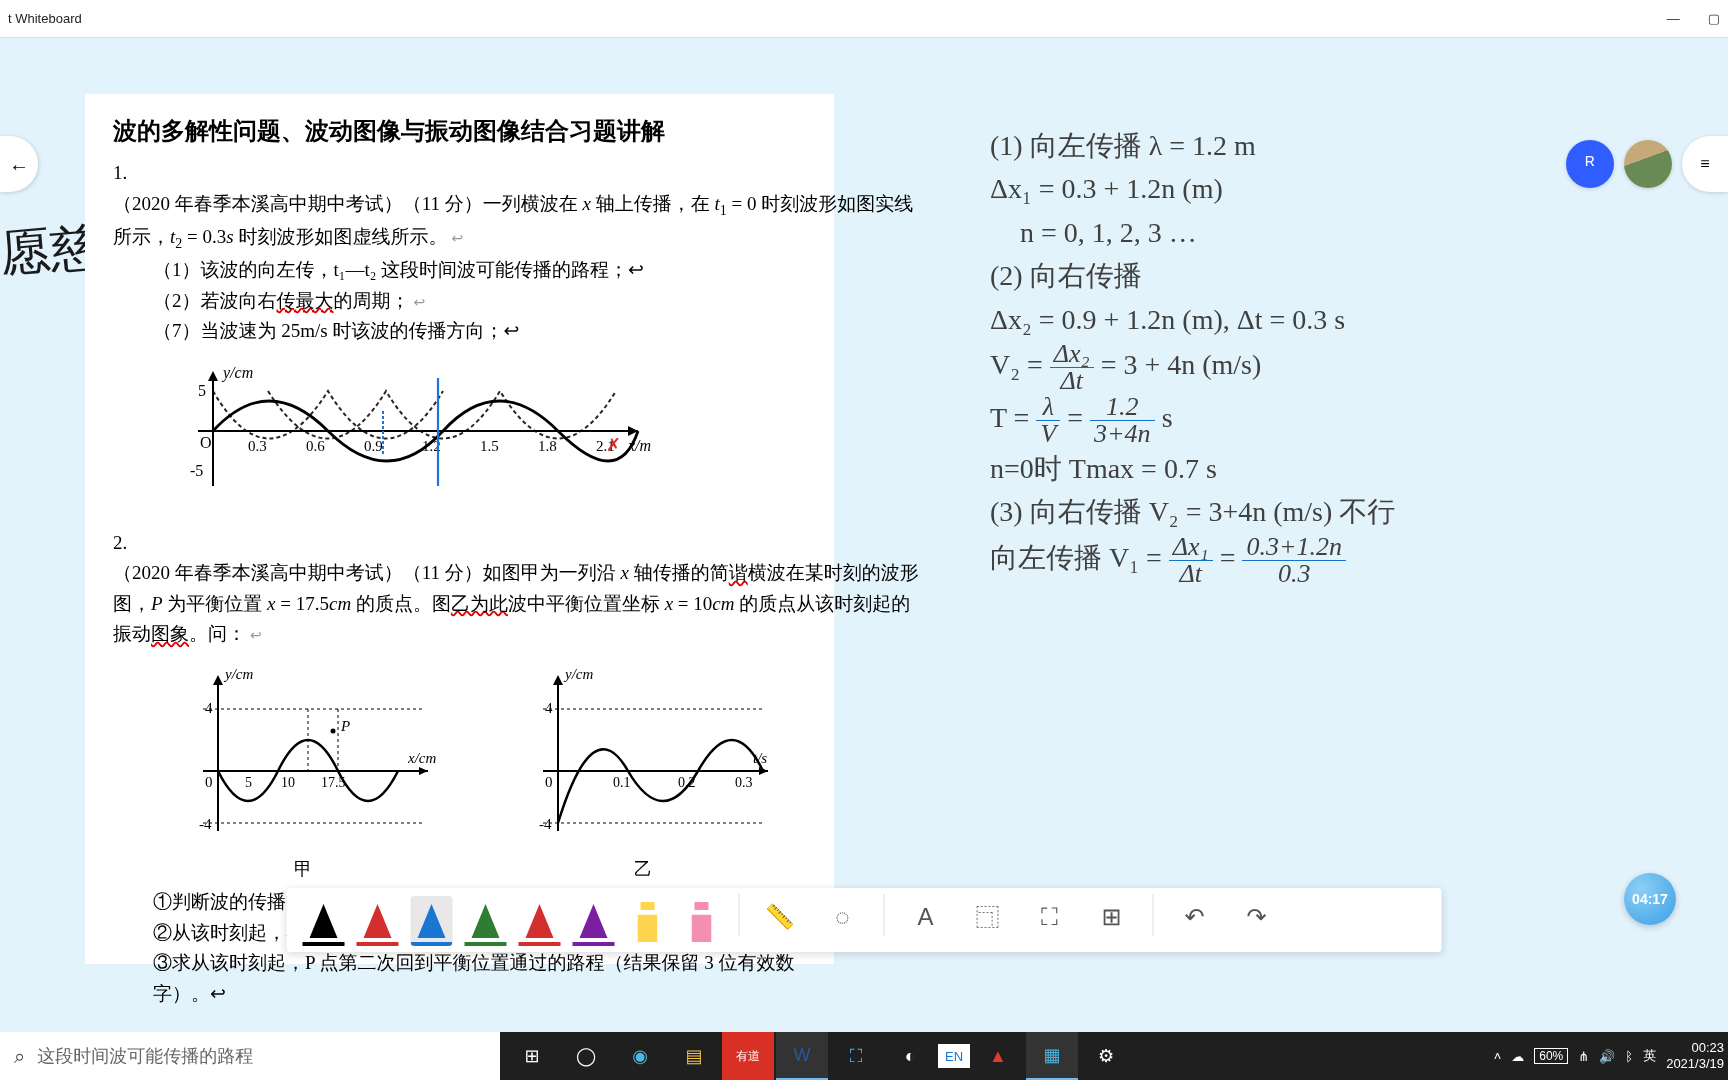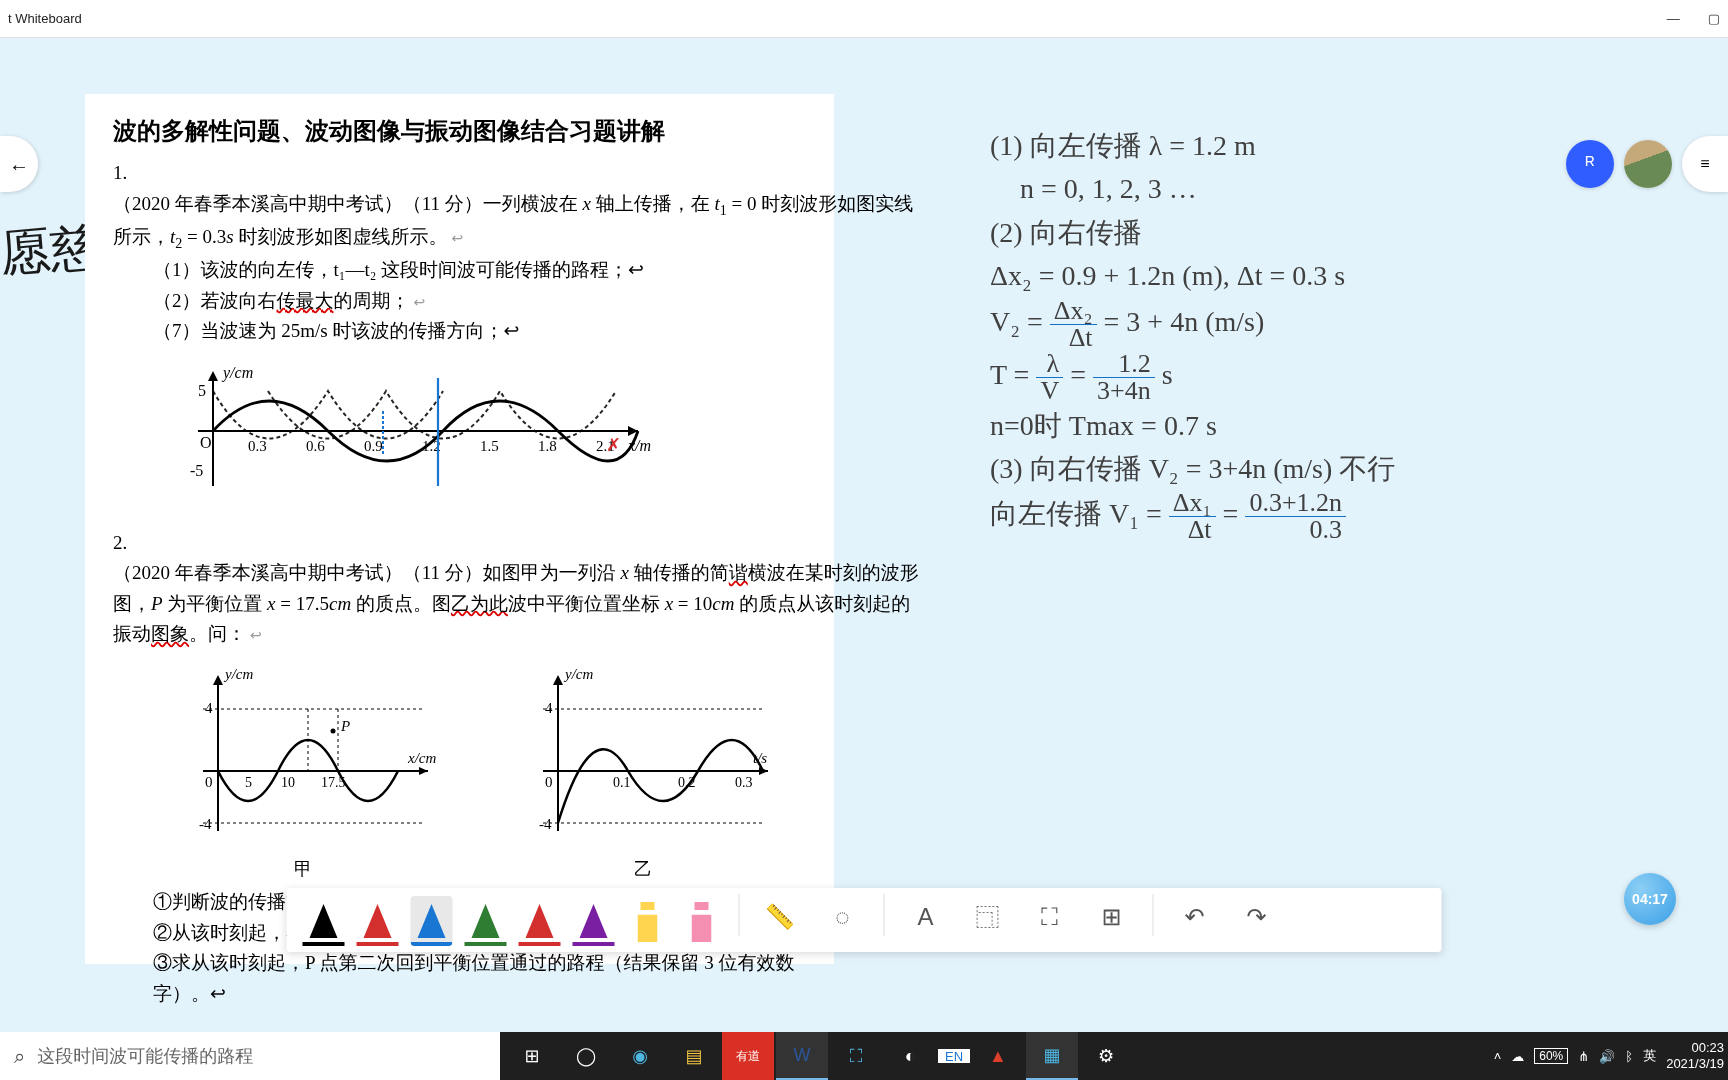--- a/index.html
+++ b/index.html
@@ -99,23 +99,24 @@
   top: 78px;
   width: 420px;
   font-family: "Segoe Script", cursive;
   font-size: 28px;
   color: #404040;
   line-height: 1.55;
   margin-top: 8px;
 }
 .handwriting .frac {
   display: inline-block;
-  text-align: right;
+  text-align: center;
   line-height: 1;
   vertical-align: middle;
+  font-style: italic;
 }
 .handwriting .frac .top { display: block; border-bottom: 1.8px solid #1172c7; padding: 0 4px; font-size: 26px;}
 .handwriting .frac .bot { display: block; padding: 0 4px; font-size: 26px;}
 .participants {
   position: absolute;
   right: 0;
   top: 98px;
   display: flex;
   gap: 10px;
   align-items: center;
@@ -360,20 +361,21 @@
       </div>
     </div>
 
     <div class="indent">①判断波的传播方向；↩</div>
     <div class="indent">②从该时刻起，在哪些时刻质点 P 会出现在波峰？↩</div>
     <div class="indent">③求从该时刻起，P 点第二次回到平衡位置通过的路程（结果保留 3 位有效数字）。↩</div>
   </div>
 
   <div class="handwriting">
     <div>(1) 向左传播   λ = 1.2 m</div>
+    <div>Δx₁ = 0.3 + 1.2n   (m)</div>
     <div style="padding-left:30px">n = 0, 1, 2, 3 …</div>
     <div>(2) 向右传播</div>
     <div>Δx₂ = 0.9 + 1.2n (m), Δt = 0.3 s</div>
     <div>
       <span>V₂ =</span>
       <span class="frac"><span class="top">Δx₂</span><span class="bot">Δt</span></span>
       <span>= 3 + 4n (m/s)</span>
     </div>
     <div>
       <span>T =</span>
@@ -453,21 +455,21 @@
   </div>
   <div class="task-icons">
     <div class="ticon">⊞</div>
     <div class="ticon">◯</div>
     <div class="ticon" style="color:#4db6e2">◉</div>
     <div class="ticon" style="color:#f5c542">▤</div>
     <div class="ticon" style="background:#d93025;font-size:12px">有道</div>
     <div class="ticon active" style="color:#2b579a">W</div>
     <div class="ticon" style="color:#4db6e2">⛶</div>
     <div class="ticon">◐</div>
-    <div class="ticon" style="background:#fff;color:#1976d2;font-size:13px;width:32px;height:14px">EN</div>
+    <div class="ticon" style="background:#fff;color:#1976d2;font-size:13px;width:32px;height:24px">EN</div>
     <div class="ticon" style="color:#dc3e2a">▲</div>
     <div class="ticon active" style="color:#4db6e2">▦</div>
     <div class="ticon">⚙</div>
   </div>
   <div class="tray">
     <span>˄</span>
     <span>☁</span>
     <span class="battery">60%</span>
     <span>⋔</span>
     <span>🔊</span>

